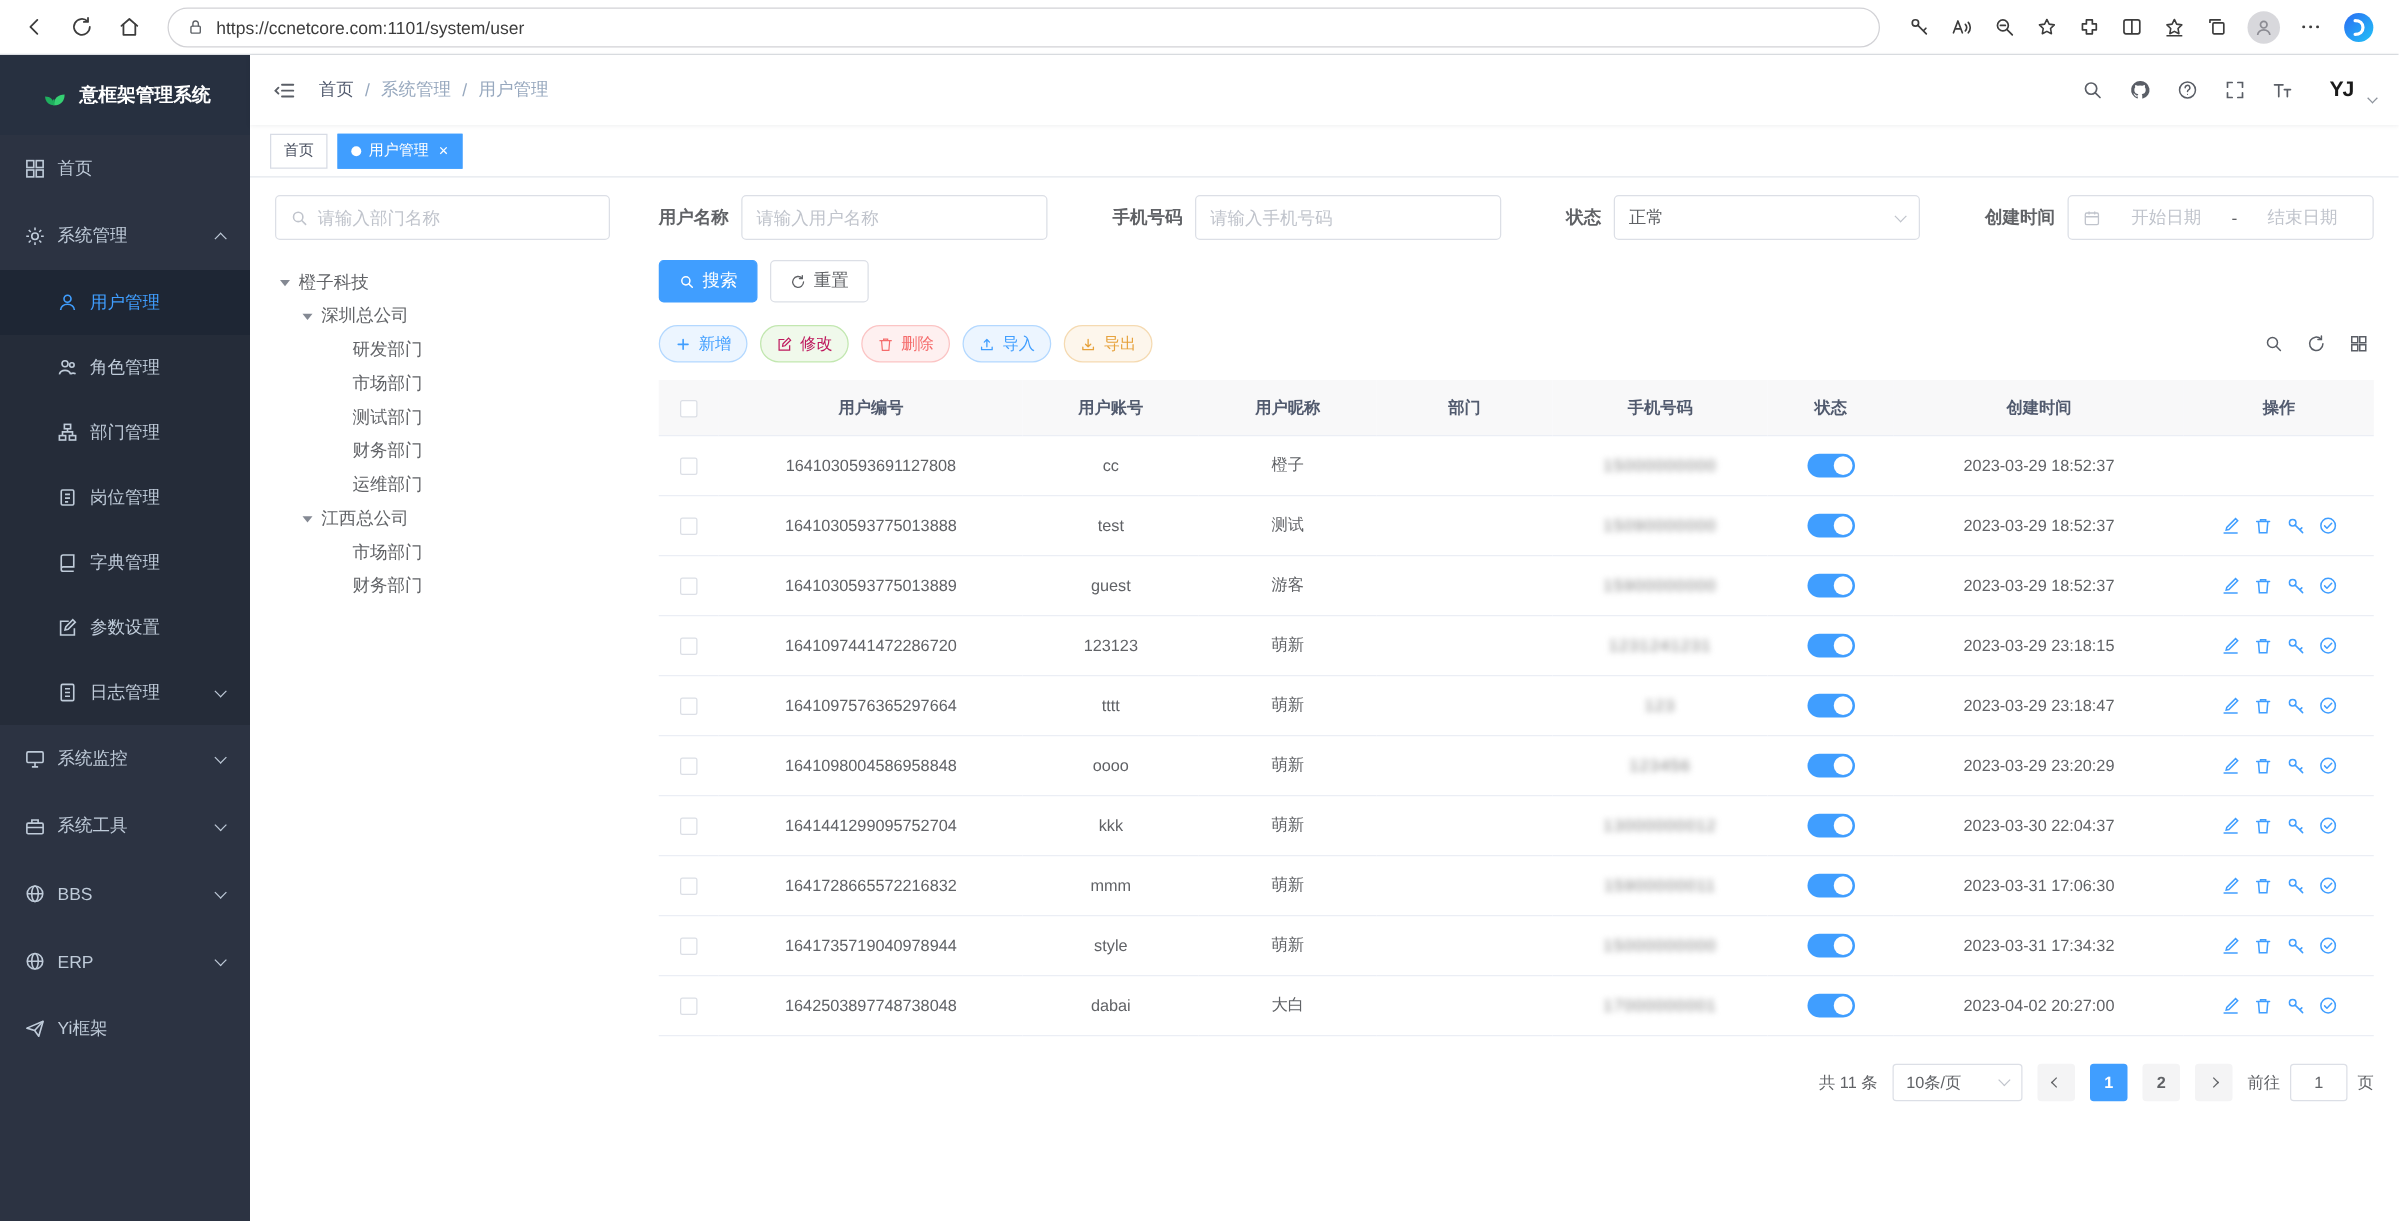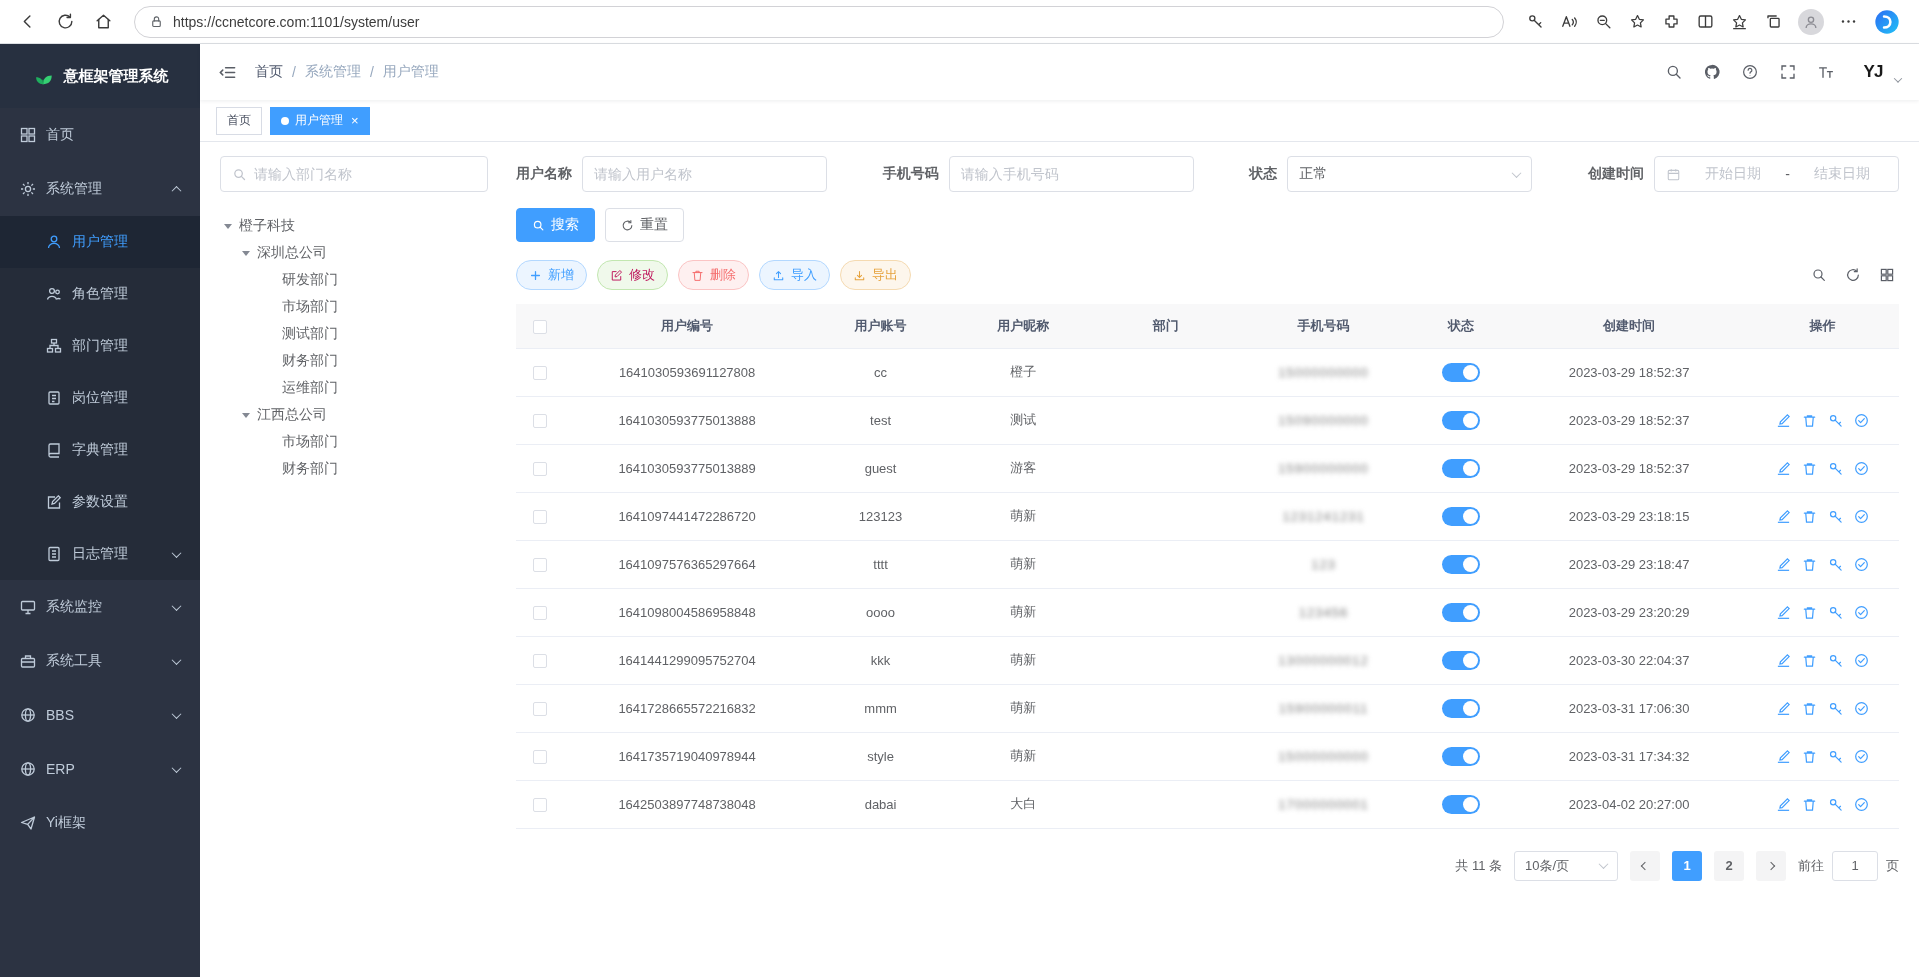--- a/index.html
+++ b/index.html
@@ -51,21 +51,21 @@
   .avatar-box { width:36px; height:30px; display:flex; align-items:center; justify-content:center; font-weight:800; font-size:17px; color:#1a1a1a; letter-spacing:-1px; }
   .avatar-logo .chev { color:#8d939c; margin-bottom:4px; width:6px; height:6px; }
 
   .tabbar { height:42px; display:flex; align-items:center; gap:8px; padding:0 16px; border-bottom:1px solid #e4e7ed; position:relative; z-index:2; background:#fff; }
   .tag { height:28px; display:flex; align-items:center; gap:6px; padding:0 10px; border:1px solid #d8dce5; background:#fff; color:#495060; font-size:12px; cursor:pointer; }
   .tag.active { background:#409eff; border-color:#409eff; color:#fff; }
   .tag .dot { width:8px; height:8px; border-radius:50%; background:#fff; }
   .tag .tx { margin-left:2px; font-size:13px; }
 
   
-  .content { flex:1; display:flex; gap:28px; padding:14px 20px; background:#fff; min-height:0;justify-content:flex-end; }
+  .content { flex:1; display:flex; gap:39px; padding:14px 20px; background:#fff; min-height:0;justify-content:flex-end; }
 
   .tree-panel { width:268px; flex-shrink:0; }
   .input { height:36px; border:1px solid #dcdfe6; border-radius:4px; display:flex; align-items:center; padding:0 11px; gap:7px; font-size:14px; background:#fff; color:#606266; }
   .input svg { width:15px; height:15px; color:#c0c4cc; flex-shrink:0; }
   .input input { border:none; outline:none; flex:1; min-width:0; font-size:14px; color:#606266; font-family:inherit; background:transparent; }
   input::placeholder { color:#c0c4cc; }
 
   .tree { margin-top:20px; font-size:14px; color:#606266; }
   .tnode { height:27px; display:flex; align-items:center; gap:7px; cursor:pointer; }
   .tcaret { width:0; height:0; border:4px solid transparent; border-top:5px solid #848993; margin-top:5px; flex-shrink:0; }

